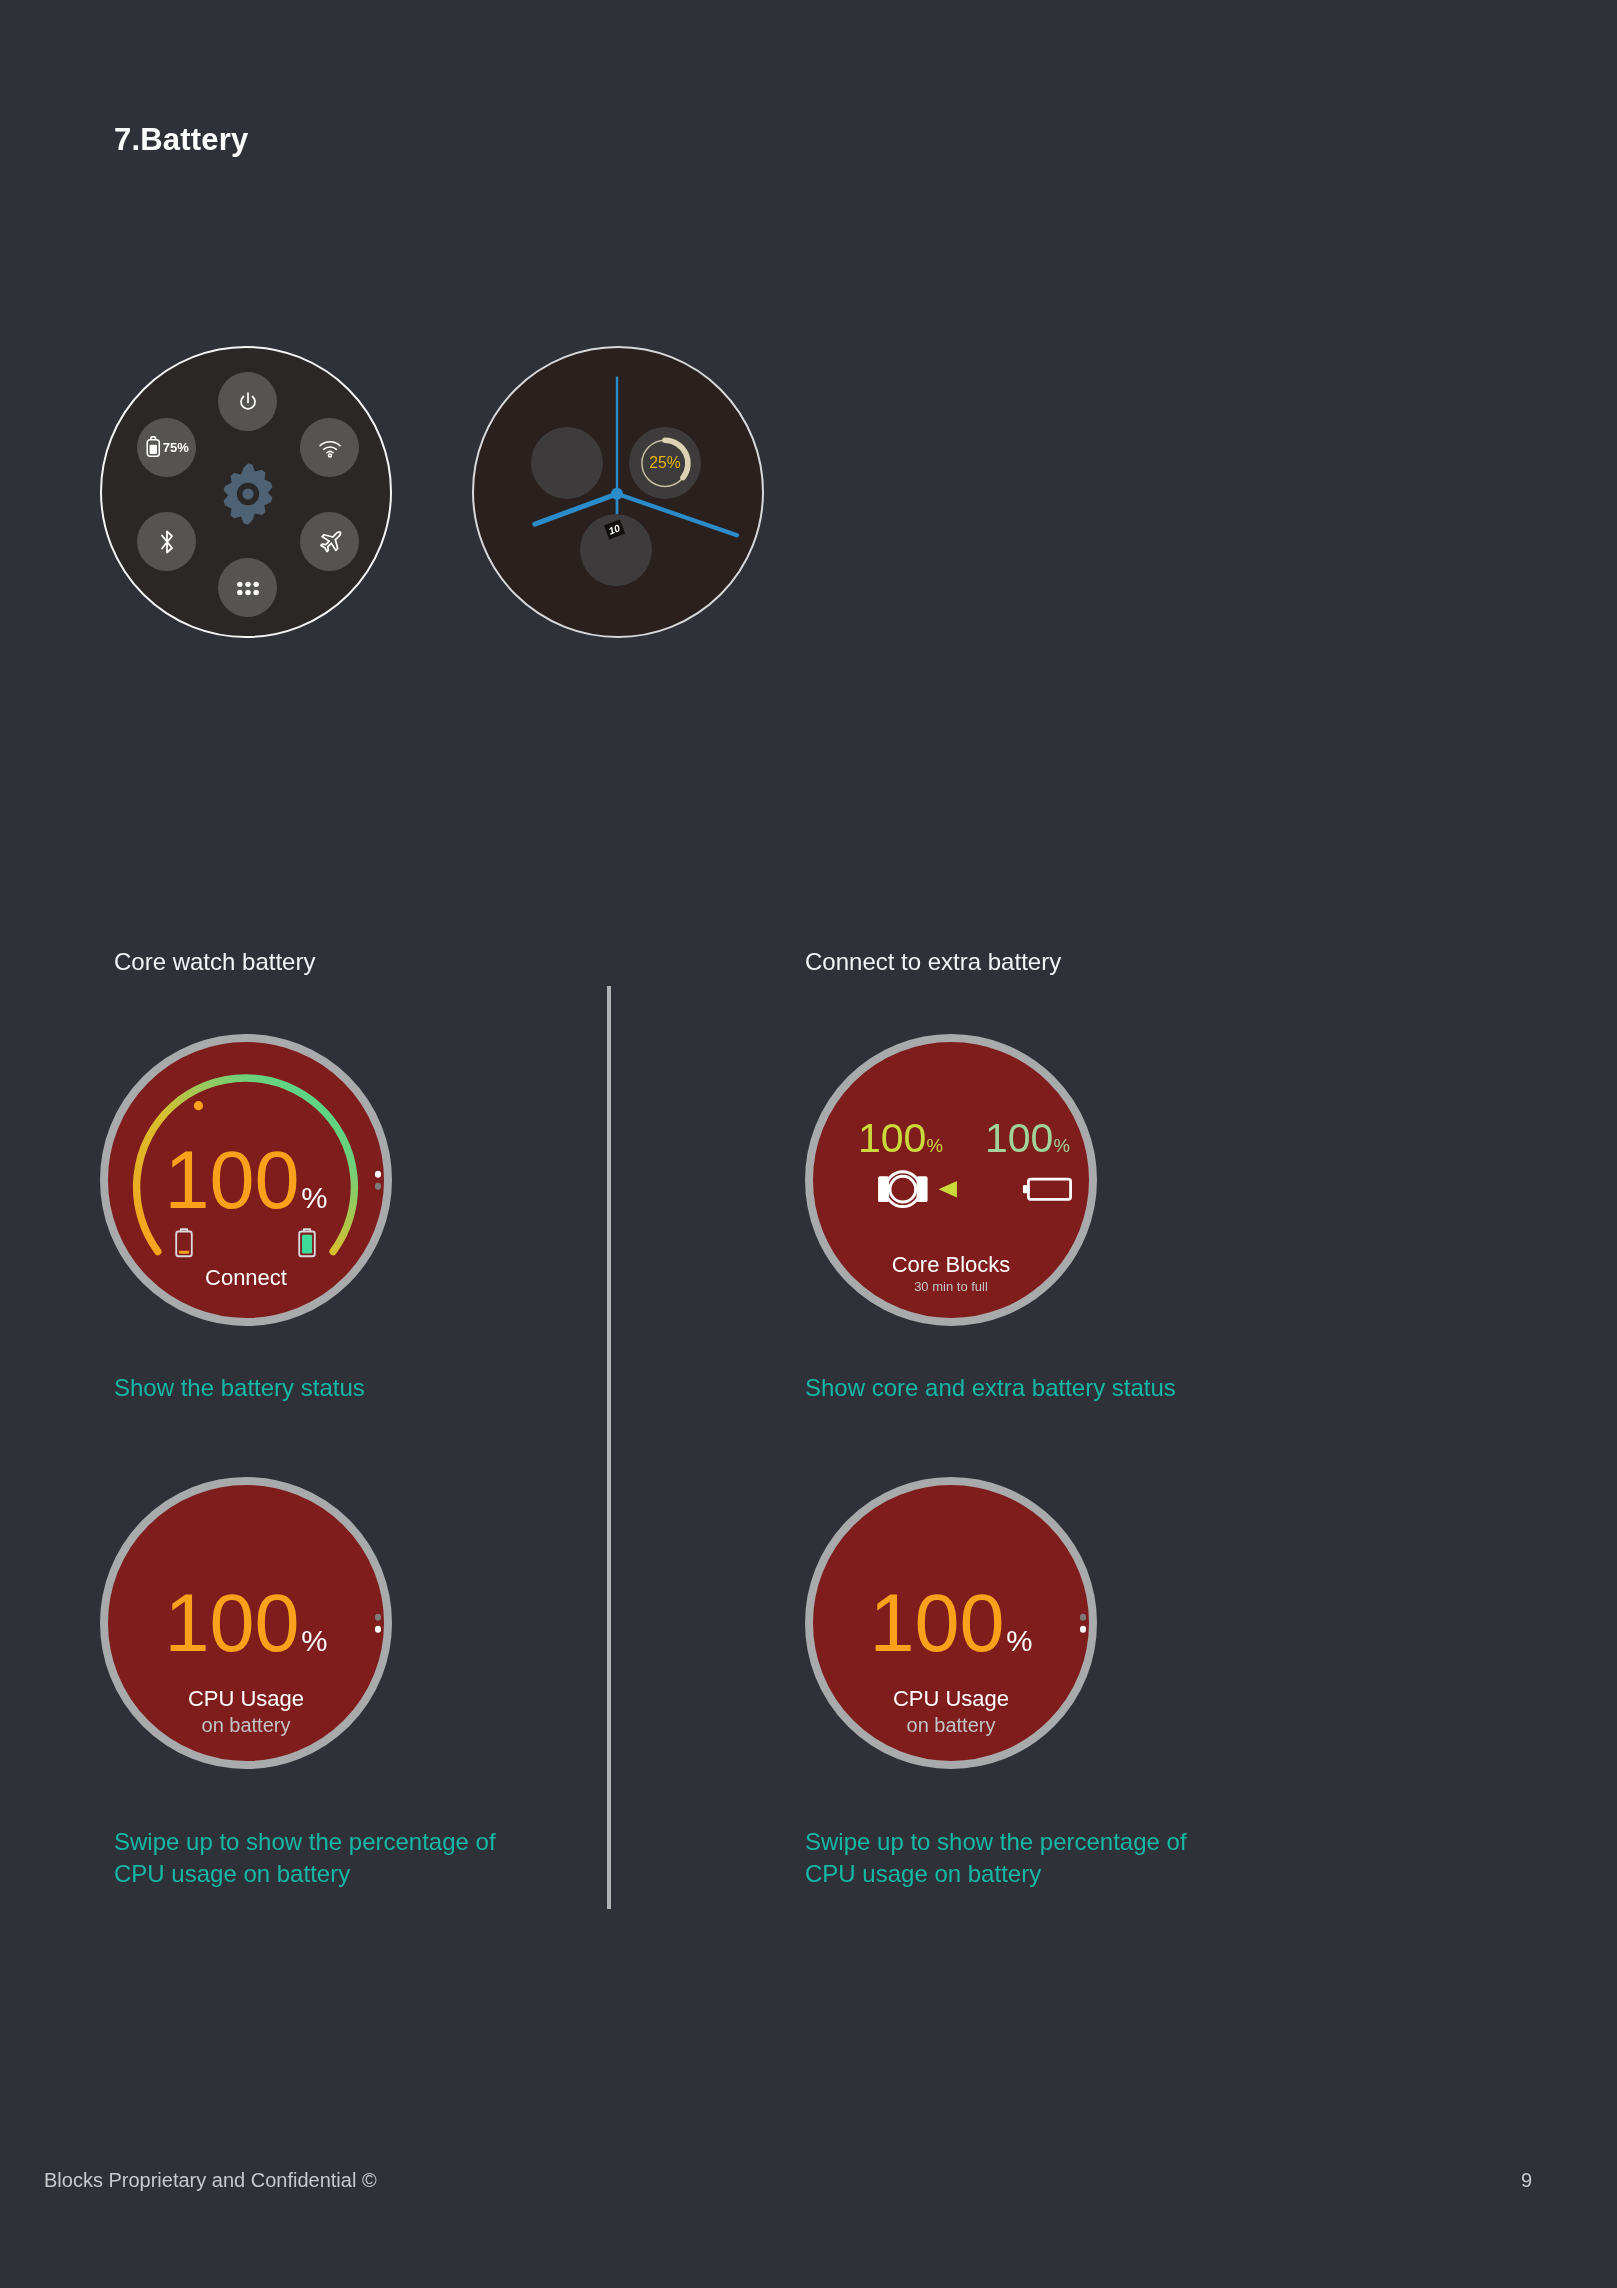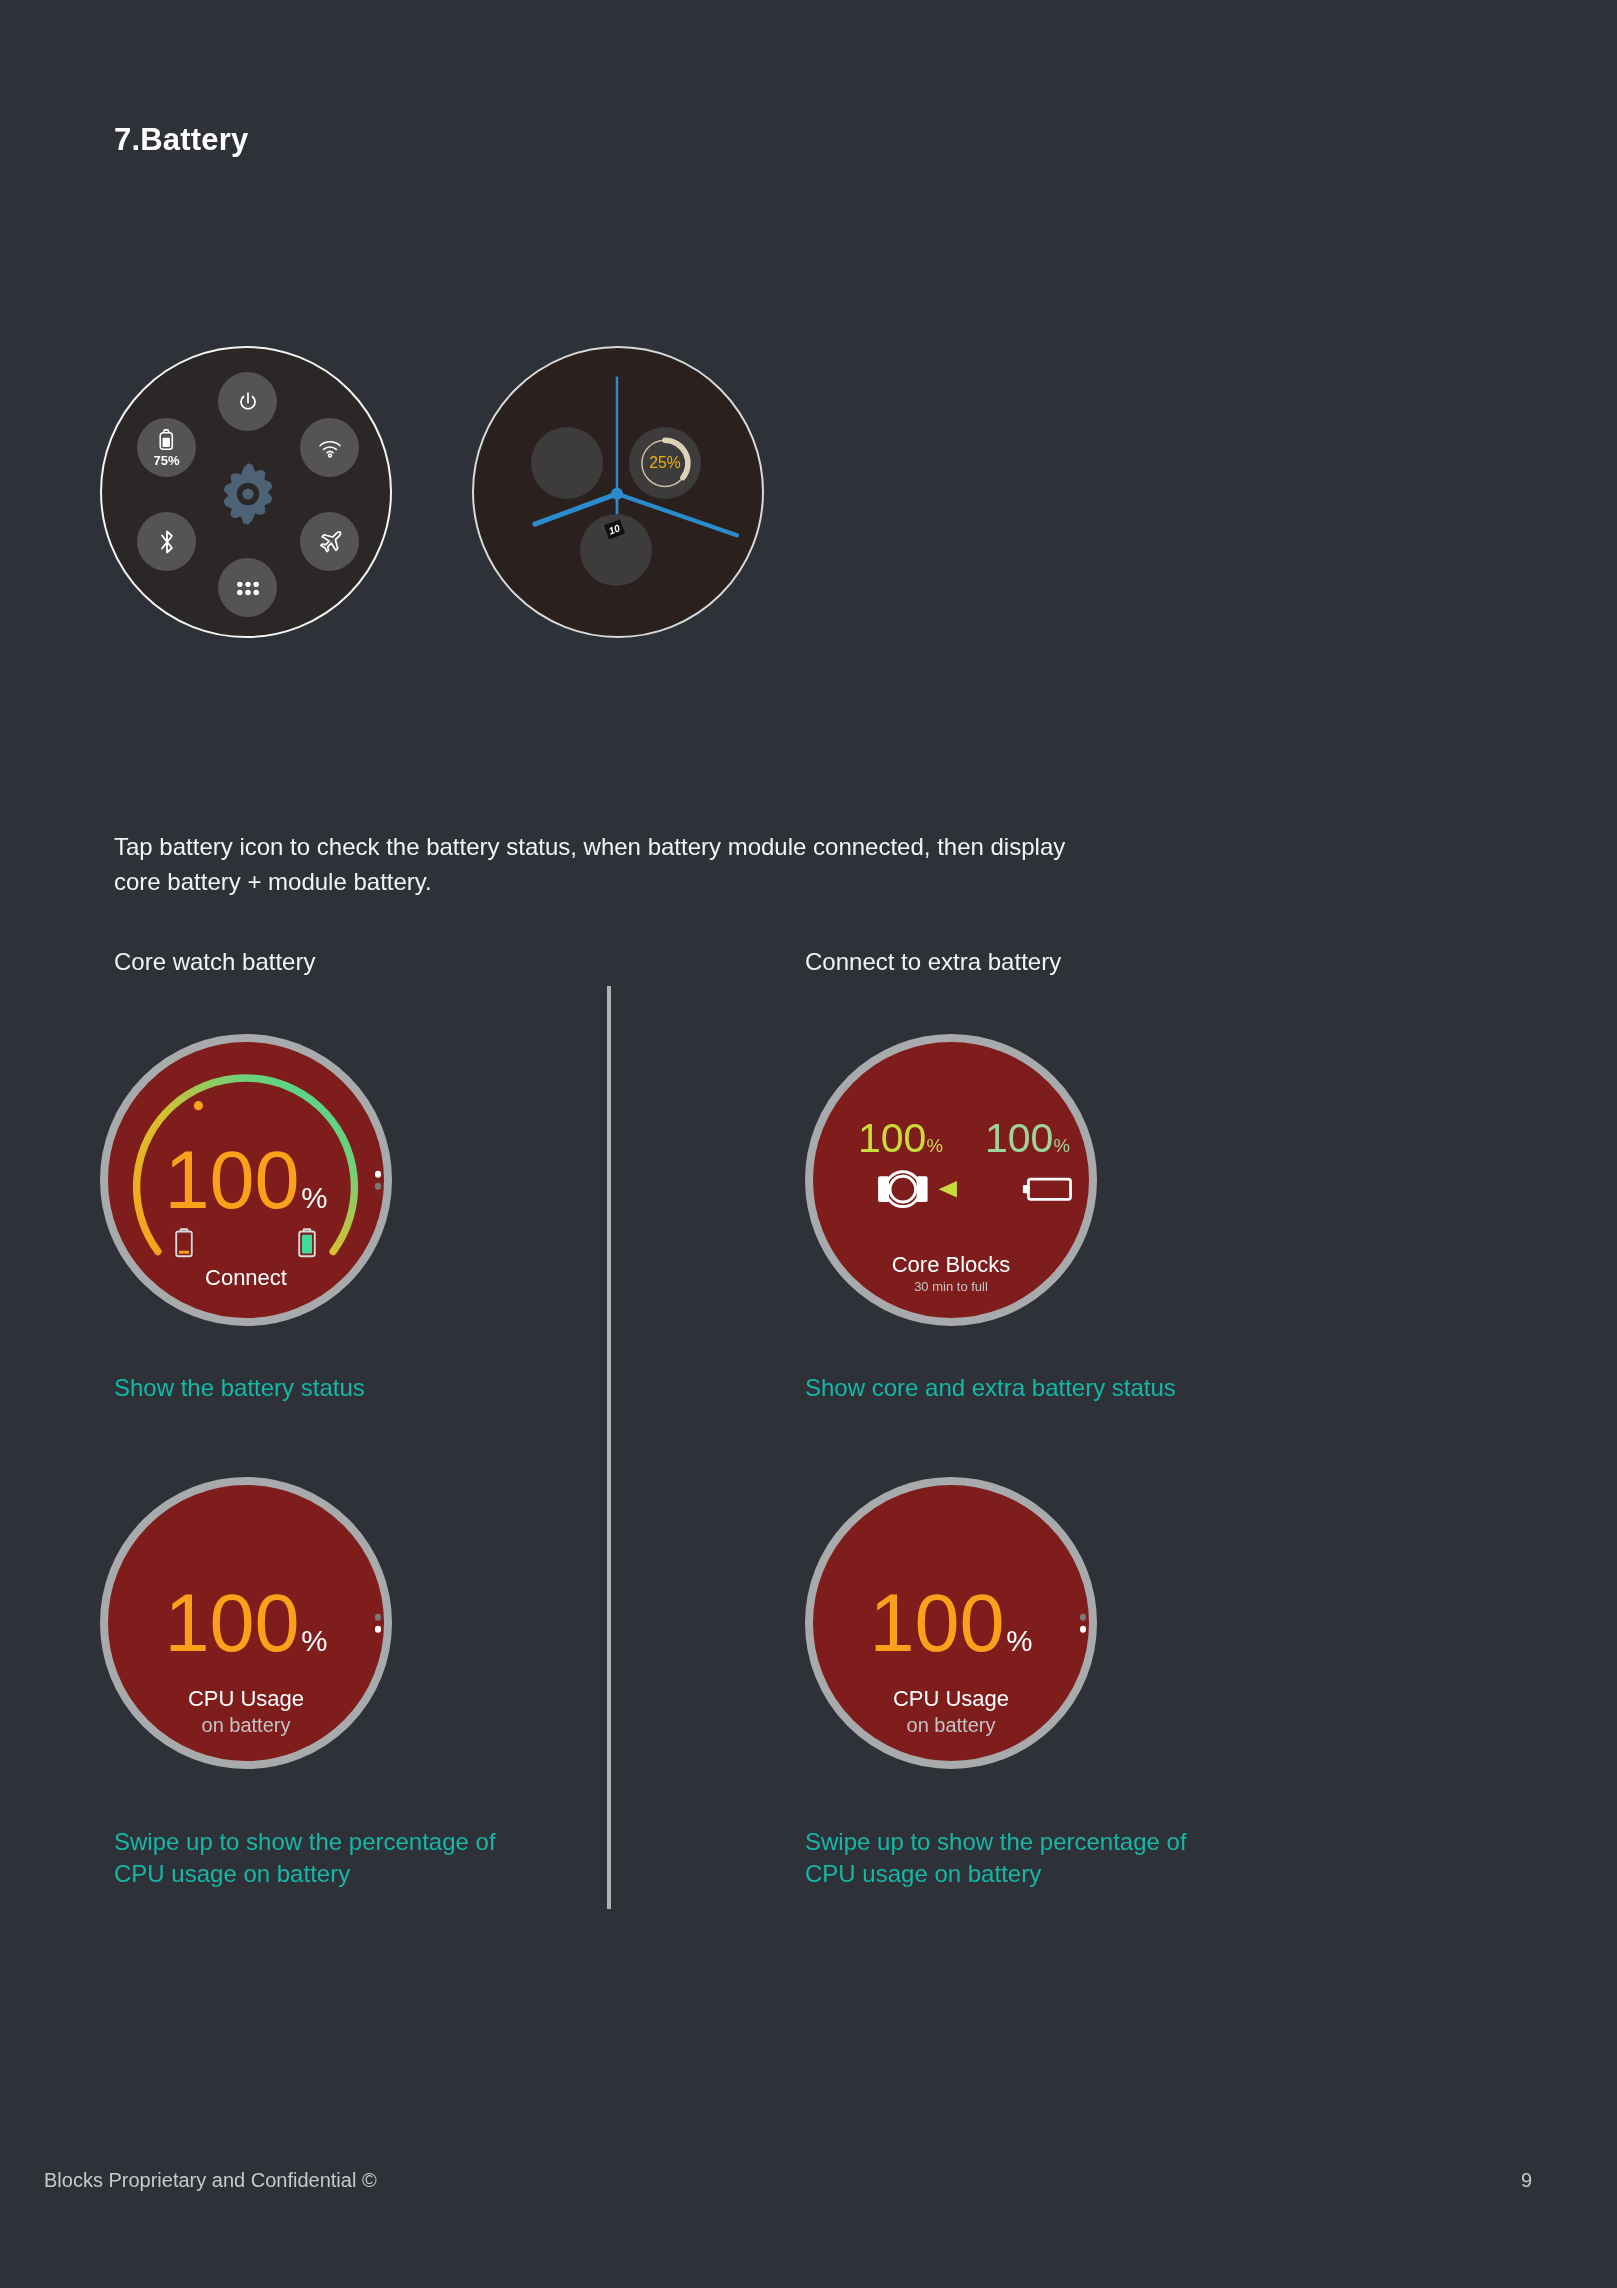--- a/index.html
+++ b/index.html
@@ -104,21 +104,21 @@
   }
   .tile {
     position: absolute;
     width: 59px;
     height: 59px;
     border-radius: 50%;
     background: #565452;
     display: flex;
     align-items: center;
     justify-content: center;
-    flex-direction: column;
+    flex-direction: row;
   }
   .tile svg { display:block; }
   .tile-power { left: 116px; top: 24px; }
   .tile-wifi  { left: 198px; top: 70px; }
   .tile-plane { left: 198px; top: 164px; }
   .tile-apps  { left: 116px; top: 210px; }
   .tile-bt    { left: 35px;  top: 164px; }
   .tile-batt  { left: 35px;  top: 70px; }
   .tile-batt-pct {
     font-size: 13px;
@@ -358,21 +358,20 @@
 
       <line x1="155" y1="158" x2="285" y2="203" stroke="#2b8ccc" stroke-width="4.6" stroke-linecap="round"></line>
       <line x1="155" y1="158" x2="155" y2="180" stroke="#2b8ccc" stroke-width="3"></line>
       <circle cx="155" cy="158" r="6.5" fill="#2b8ccc"></circle>
     </svg>
 
     <div class="batt-ring-label">25%</div>
     <div class="date-box">10</div>
   </div>
 
-  <div class="para para-mid">Tap battery icon to check the battery status, when battery module connected, then display core battery + module battery.</div>
   <div class="col-label col-label-left">Core watch battery</div>
   <div class="col-label col-label-right">Connect to extra battery</div>
 
   <div class="divider"></div>
 
   <div class="watch watch-round w-core">
     <div class="w-inner">
       <svg width="275" height="275" viewBox="0 0 298 298" style="position:absolute;left:0;top:0;">
         <defs>
           <linearGradient id="battGrad" x1="0" y1="1" x2="1" y2="0">

